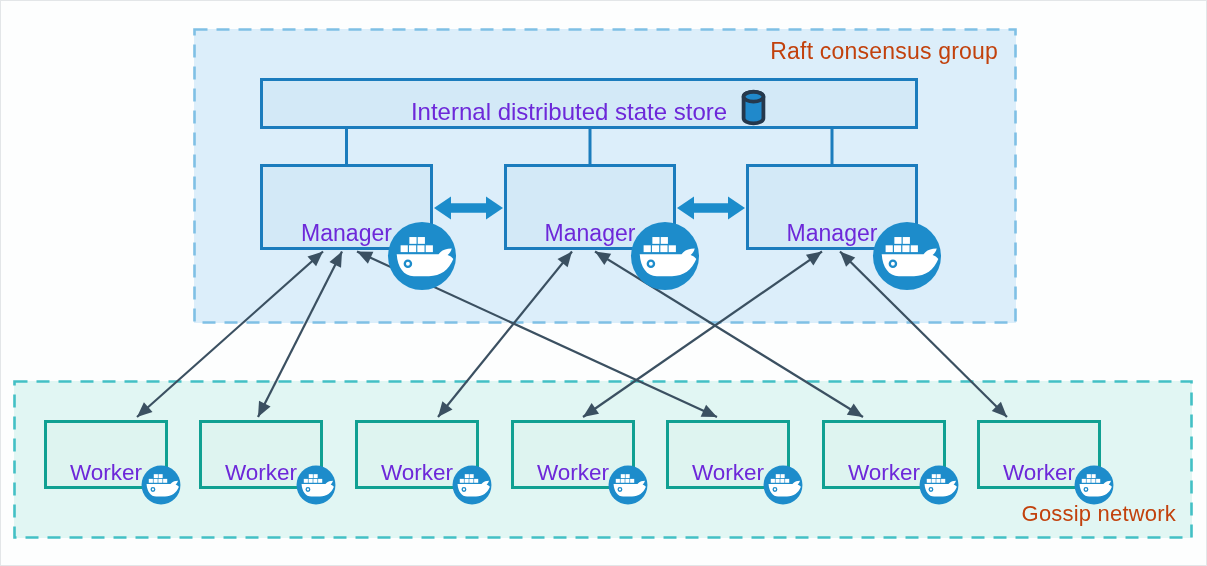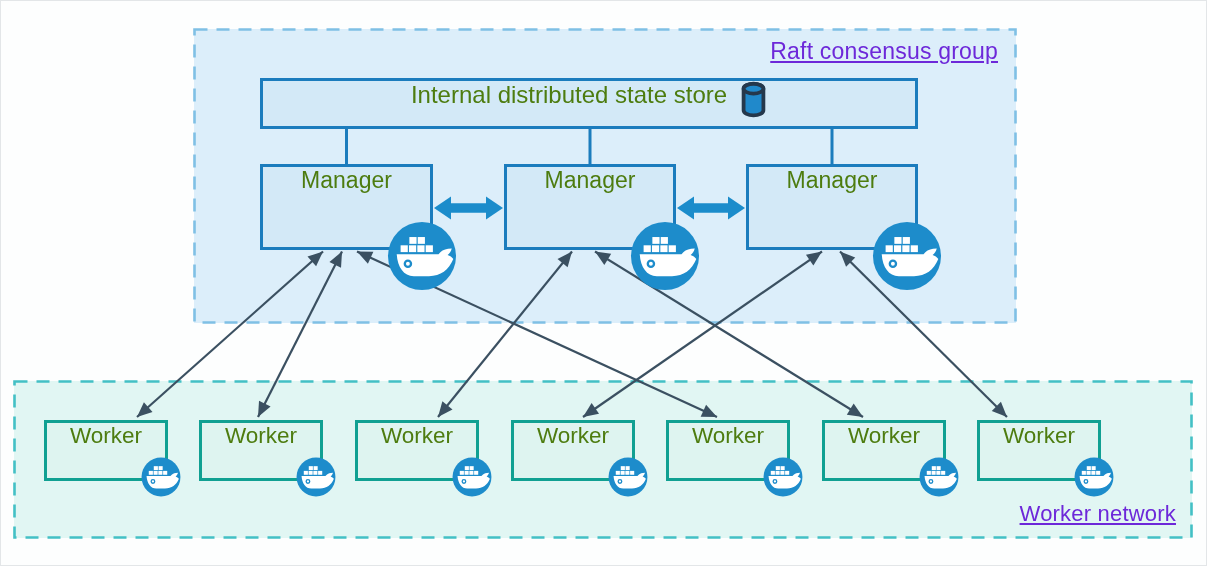--- a/index.html
+++ b/index.html
@@ -8,57 +8,57 @@
     background:#fdfefe;
     border:1px solid #e3e6e8; box-sizing:border-box;
     font-family:"Liberation Sans","DejaVu Sans",sans-serif;
     overflow:hidden;
   }
   .group-fill { position:absolute; box-sizing:border-box; }
   .raft-fill   { left:193px; top:28px;  width:822px;  height:294px; background:#dceefa; }
   .gossip-fill { left:13px;  top:380px; width:1178px; height:157px; background:#e1f6f3; }
 
   .group-label {
-    position:absolute; color:#6d28d9; font-size:23px; letter-spacing:0.2px;text-decoration:underline;
+    position:absolute; color:#c2410c; font-size:23px; letter-spacing:0.2px;
   }
   .raft-label   { top:9px; right:18px; }
   .gossip-label { bottom:11px; right:16px; font-size:22px; }
 
   svg.links { position:absolute; left:0; top:0; width:1207px; height:566px; }
 
-  .node { position:absolute; box-sizing:border-box; display:flex; align-items:flex-start; justify-content:center; color:#4d7c0f; }
+  .node { position:absolute; box-sizing:border-box; display:flex; align-items:flex-end; justify-content:center; color:#6d28d9; }
   .store-box {
     left:259px; top:77px; width:658px; height:51px;
     background:#d3e9f7; border:3px solid #1b7cbd;
     font-size:24px; gap:13px;
   }
   .manager {
     top:163px; height:86px; background:#d3e9f7; border:3px solid #1b7cbd;
     font-size:23px;
   }
   .worker {
-    top:419px; height:61px; background:#def4f0; border:3px solid #10a092;
+    top:419px; height:69px; background:#def4f0; border:3px solid #10a092;
     font-size:22.5px;
   }
   .whale { position:absolute; pointer-events:none; }
   .manager .whale { width:70px; height:70px; right:-27px; bottom:-44px; }
   .worker  .whale { width:40px; height:40px; right:-16px; bottom:-19px; }
   .cyl-icon { display:block; }
 </style>
 </head>
 <body>
 
 <div class="canvas">
 
   <div class="group-fill raft-fill">
     <div class="group-label raft-label">Raft consensus group</div>
   </div>
 
   <div class="group-fill gossip-fill">
-    <div class="group-label gossip-label">Worker network</div>
+    <div class="group-label gossip-label">Gossip network</div>
   </div>
 
   <svg class="links" id="links">
       <rect x="193.5" y="28.5" width="821" height="293" fill="none" stroke="#7fc0e5" stroke-width="2.6" stroke-dasharray="13 9"></rect>
       <rect x="13.5" y="380.5" width="1177" height="156" fill="none" stroke="#43c0c5" stroke-width="2.6" stroke-dasharray="13 9"></rect>
       <g>
         <line x1="345.5" y1="128" x2="345.5" y2="165" stroke="#1b7cbd" stroke-width="3"></line>
       </g>
       <g>
         <line x1="589" y1="128" x2="589" y2="165" stroke="#1b7cbd" stroke-width="3"></line>

